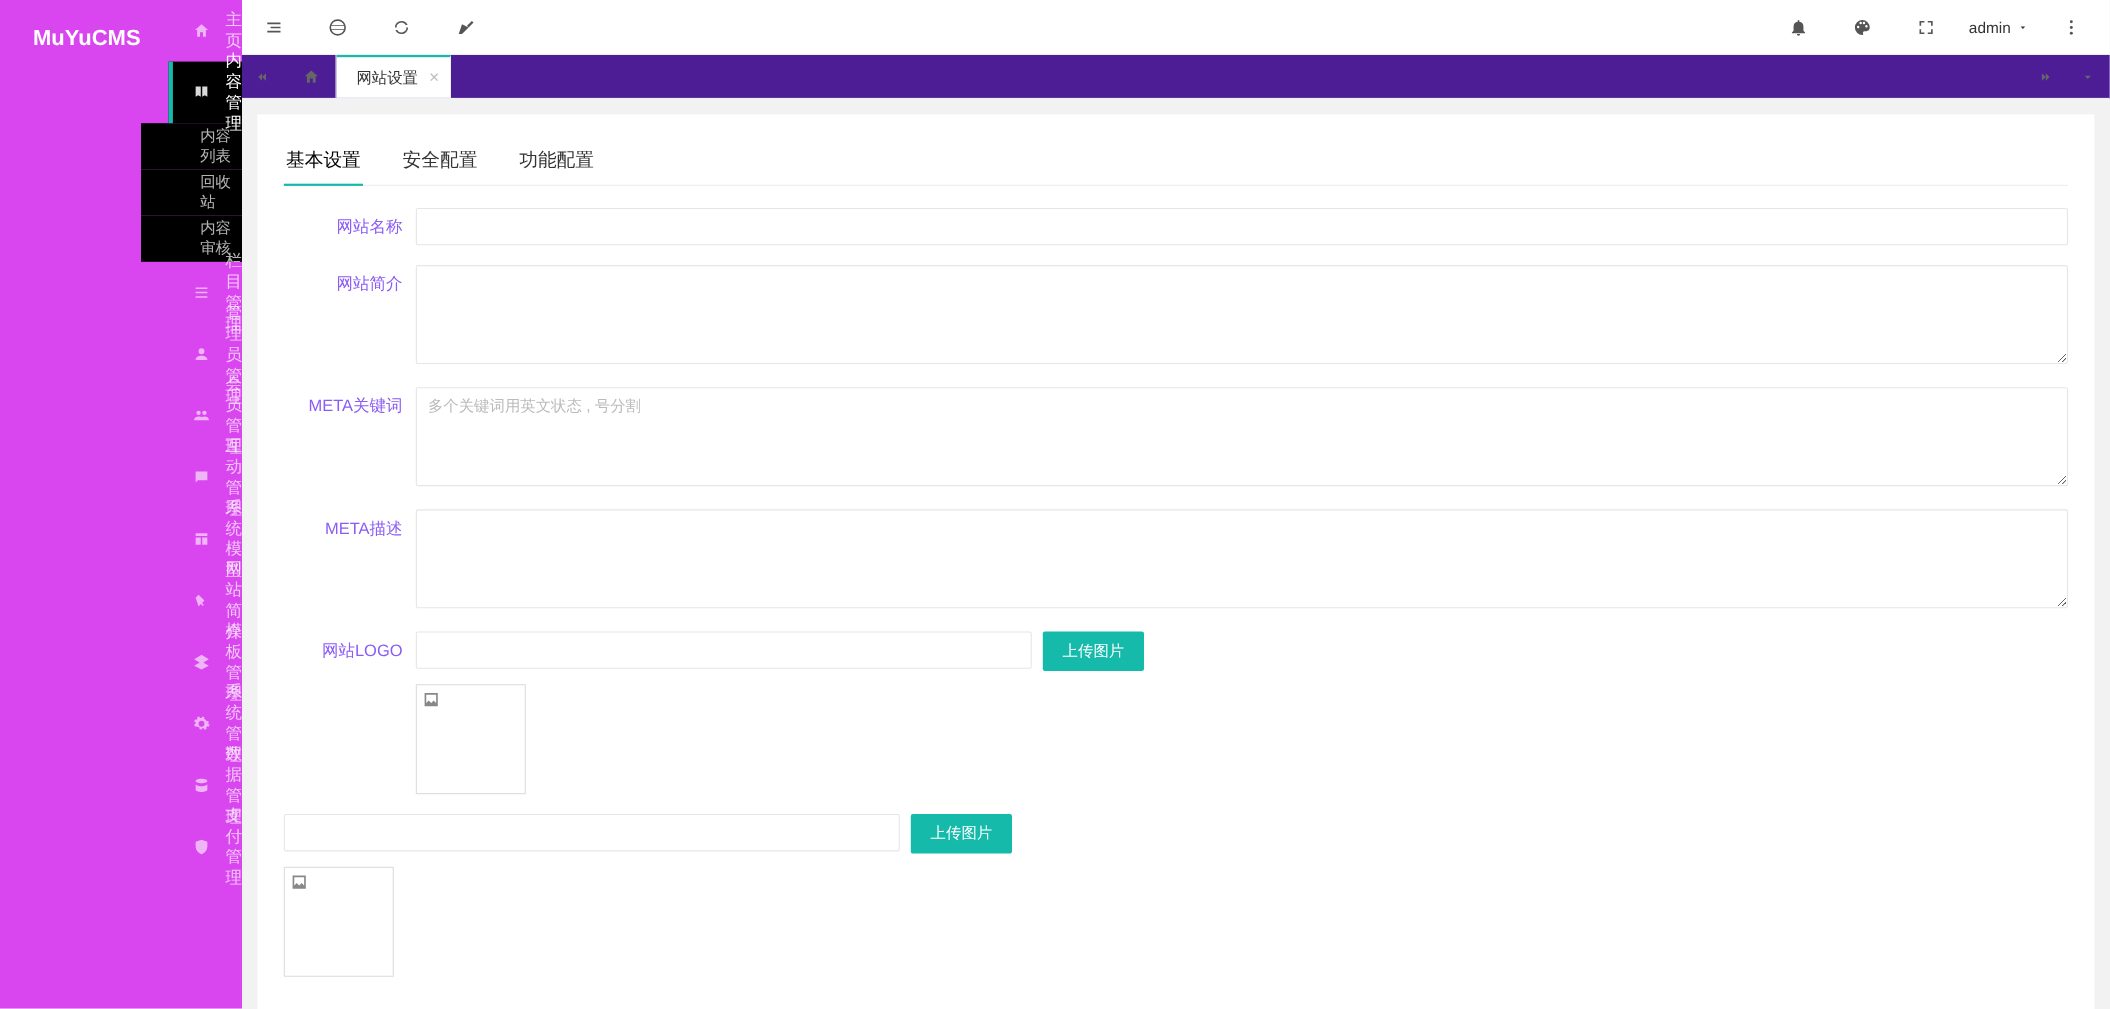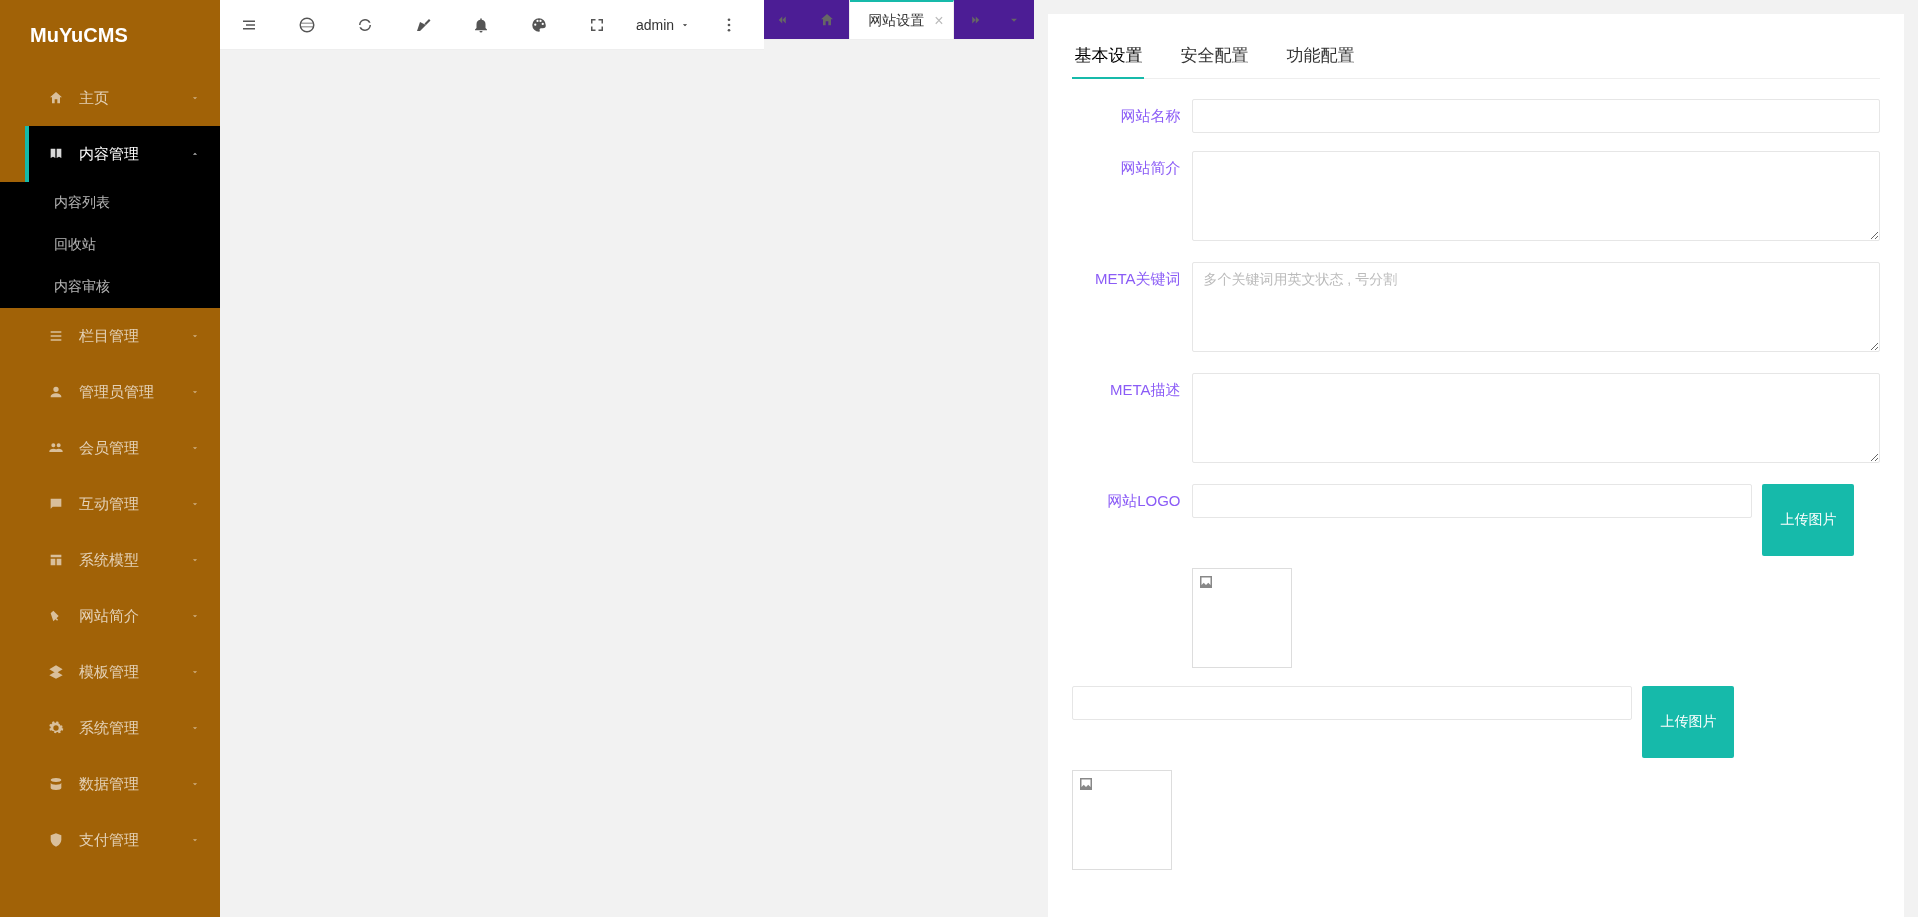--- a/index.html
+++ b/index.html
@@ -1,33 +1,33 @@
 <!DOCTYPE html>
 <html><head>
 <meta charset="utf-8">
 <style>
 * { box-sizing: border-box; margin: 0; padding: 0; }
 html, body { height: 100%; font-family: -apple-system, BlinkMacSystemFont, "Segoe UI", Helvetica, Arial, sans-serif; font-size: 14px; color: #333; background: #f2f2f2; }
 body { overflow: hidden; }
 
 
 .app { display: flex; height: 100vh; }
-.sidebar { width: 220px; background: #a16207; color: rgba(255,255,255,0.7); display: flex; flex-direction: column; }
+.sidebar { width: 220px; background: #d946ef; color: rgba(255,255,255,0.7); display: flex; }
 .sidebar .logo { height: 70px; display: flex; align-items: center; padding-left: 30px; font-weight: 700; font-size: 20px; color: #fff; }
 .side-nav { flex: 1; overflow-y: auto; }
 .nav-item { display: flex; align-items: center; height: 56px; padding: 0 20px 0 22px; cursor: pointer; position: relative; font-size: 15px; margin-left: 25px; }
 .nav-item.active { background: #000; color: #fff; }
 .nav-item.active::before { content: ""; position: absolute; left: 0; top: 0; bottom: 0; width: 4px; background: #16baaa; }
 .nav-item .nic { width: 18px; display: inline-flex; align-items: center; justify-content: center; margin-right: 14px; opacity: 0.85; }
 .nav-item .nic svg { width: 16px; height: 16px; fill: currentColor; }
 .nav-item .chev { margin-left: auto; display: inline-flex; }
 .nav-item .chev svg { width: 10px; height: 10px; fill: currentColor; opacity: 0.7; }
 .sub-item { display: flex; align-items: center; height: 42px; padding-left: 54px; font-size: 14px; cursor: pointer; color: rgba(255,255,255,0.7); background: #000; }
 
-.main { flex: 1; display: flex; flex-direction: row; min-width: 0; }
+.main { flex: 1; display: flex; flex-direction: column; min-width: 0; }
 .topbar { height: 50px; background: #fff; border-bottom: 1px solid #eee; display: flex; align-items: center; padding: 0 6px 0 0; }
 .top-left { display: flex; align-items: center; gap: 0; }
 .top-icon { width: 58px; height: 50px; display: inline-flex; align-items: center; justify-content: center; cursor: pointer; color: #555; }
 .top-icon svg { width: 18px; height: 18px; fill: currentColor; }
 .top-right { margin-left: auto; display: flex; align-items: center; }
 .top-user { display: inline-flex; align-items: center; gap: 6px; padding: 0 10px; height: 50px; cursor: pointer; font-size: 14px; color: #333; }
 .top-user svg { width: 10px; height: 10px; fill: currentColor; }
 
 .tabsbar { height: 40px; background: #4c1d95; border-bottom: 1px solid #eee; display: flex; align-items: stretch; }
 .tabs-nav { width: 40px; display: inline-flex; align-items: center; justify-content: center; cursor: pointer; color: #666; }
@@ -45,21 +45,21 @@
 .inner-tab.active { color: #000; border-bottom: 2px solid #16baaa; margin-bottom: -1px; }
 
 .form-row { display: flex; margin-bottom: 18px; }
 .form-label { width: 120px; text-align: right; padding: 8px 12px 0 0; font-size: 15px; color: #8b5cf6; }
 .form-control { flex: 1; }
 .input, .textarea { width: 100%; border: 1px solid #e6e6e6; border-radius: 2px; padding: 8px 10px; font-size: 14px; color: #333; font-family: inherit; resize: vertical; }
 .textarea { min-height: 90px; }
 .textarea::placeholder { color: #bbb; }
 .input-group { display: flex; gap: 10px; align-items: flex-start; }
 .input-group .input { max-width: 560px; }
-.btn { background: #16baaa; color: #fff; border: none; border-radius: 2px; padding: 27px 18px; font-size: 14px; cursor: pointer; }
+.btn { background: #16baaa; color: #fff; border: none; border-radius: 2px; padding: 9px 18px; font-size: 14px; cursor: pointer; }
 .preview { margin-top: 12px; width: 100px; height: 100px; border: 1px solid #ddd; display: flex; align-items: flex-start; justify-content: flex-start; padding: 4px; }
 .preview svg { width: 18px; height: 18px; fill: #888; }
 
 
 .page::-webkit-scrollbar, .side-nav::-webkit-scrollbar { width: 8px; }
 .page::-webkit-scrollbar-thumb { background: #ccc; border-radius: 4px; }
 .side-nav::-webkit-scrollbar-thumb { background: #444; border-radius: 4px; }
 </style>
 </head>
 <body>

